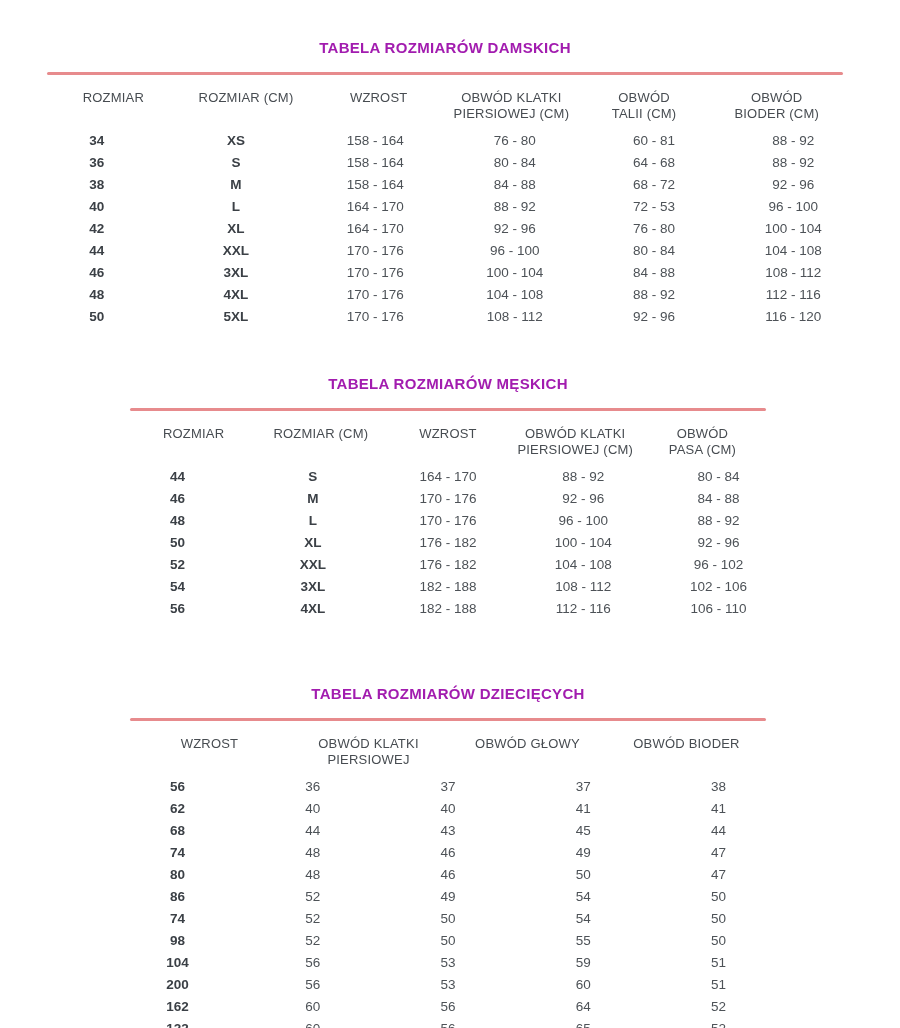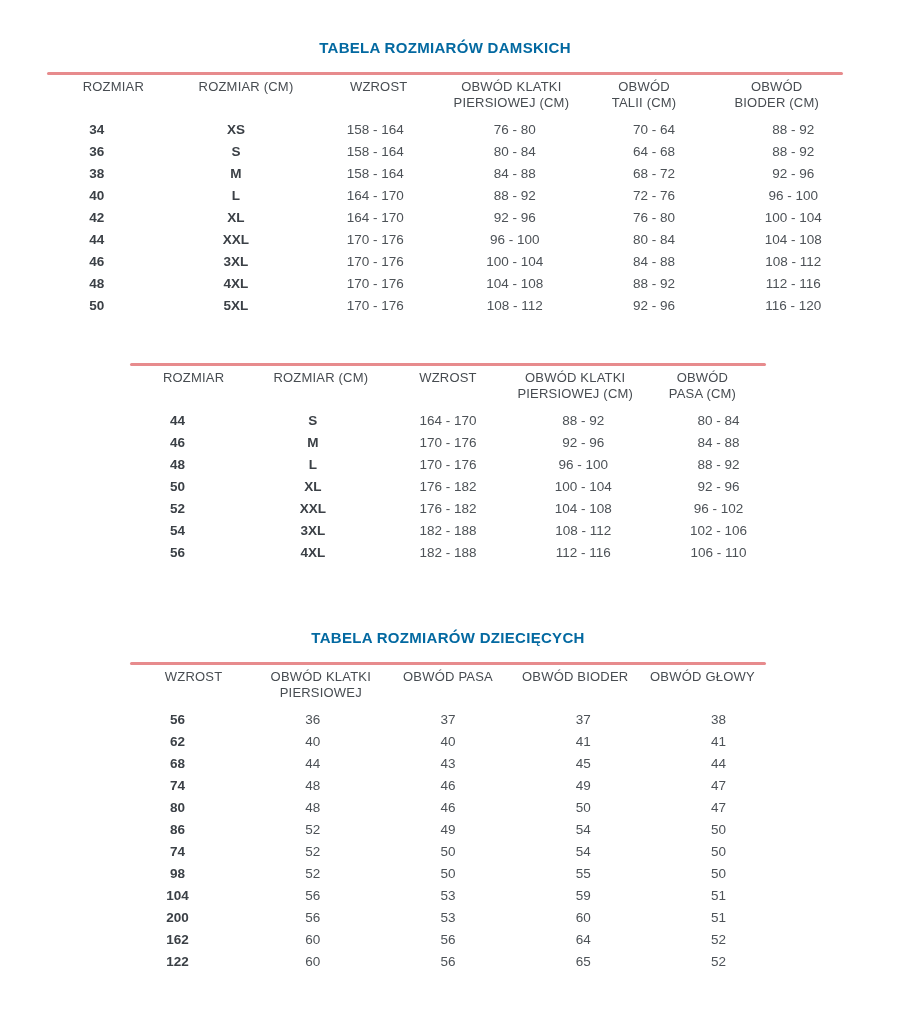--- a/index.html
+++ b/index.html
@@ -15,31 +15,31 @@
     overflow: hidden;
   }
   .size-table {
     box-sizing: border-box;
   }
   .size-table .table-title {
     text-align: center;
     font-size: 15px;
     line-height: 20px;
     font-weight: bold;
-    color: #0369a1;
+    color: #a21caf;
     letter-spacing: 0.3px;
   }
   .size-table .accent-rule {
     height: 3px;
     margin-top: 14px;
     border-radius: 2px;
   }
   .thead {
     display: flex;
-    padding-top: 4px;
+    padding-top: 15px;
   }
   .th {
     flex: 1;
     text-align: center;
     font-size: 13px;
     line-height: 16px;
     color: #474c51;
     white-space: pre-line;
     letter-spacing: 0.2px;
   }
@@ -95,21 +95,21 @@
 TALII (CM)</div>
       <div class="th">OBWÓD
 BIODER (CM)</div>
     </div>
   <div class="tbody">
       <div class="tr">
         <div class="td bold">34</div>
         <div class="td bold">XS</div>
         <div class="td">158 - 164</div>
         <div class="td">76 - 80</div>
-        <div class="td">70 - 64</div>
+        <div class="td">60 - 81</div>
         <div class="td">88 - 92</div>
       </div>
       <div class="tr">
         <div class="td bold">36</div>
         <div class="td bold">S</div>
         <div class="td">158 - 164</div>
         <div class="td">80 - 84</div>
         <div class="td">64 - 68</div>
         <div class="td">88 - 92</div>
       </div>
@@ -119,21 +119,21 @@
         <div class="td">158 - 164</div>
         <div class="td">84 - 88</div>
         <div class="td">68 - 72</div>
         <div class="td">92 - 96</div>
       </div>
       <div class="tr">
         <div class="td bold">40</div>
         <div class="td bold">L</div>
         <div class="td">164 - 170</div>
         <div class="td">88 - 92</div>
-        <div class="td">72 - 76</div>
+        <div class="td">72 - 53</div>
         <div class="td">96 - 100</div>
       </div>
       <div class="tr">
         <div class="td bold">42</div>
         <div class="td bold">XL</div>
         <div class="td">164 - 170</div>
         <div class="td">92 - 96</div>
         <div class="td">76 - 80</div>
         <div class="td">100 - 104</div>
       </div>
@@ -166,20 +166,21 @@
         <div class="td bold">5XL</div>
         <div class="td">170 - 176</div>
         <div class="td">108 - 112</div>
         <div class="td">92 - 96</div>
         <div class="td">116 - 120</div>
       </div>
     </div>
 </section>
 
 <section id="table-men" class="size-table">
+  <div class="table-title">TABELA ROZMIARÓW MĘSKICH</div>
   <div class="accent-rule" style="background: rgb(231, 139, 141);"></div>
   <div class="thead">
       <div class="th">ROZMIAR</div>
       <div class="th">ROZMIAR (CM)</div>
       <div class="th">WZROST</div>
       <div class="th">OBWÓD KLATKI
 PIERSIOWEJ (CM)</div>
       <div class="th">OBWÓD
 PASA (CM)</div>
     </div>
@@ -236,23 +237,22 @@
     </div>
 </section>
 
 <section id="table-children" class="size-table">
   <div class="table-title">TABELA ROZMIARÓW DZIECIĘCYCH</div>
   <div class="accent-rule" style="background: rgb(231, 139, 141);"></div>
   <div class="thead">
       <div class="th">WZROST</div>
       <div class="th">OBWÓD KLATKI
 PIERSIOWEJ</div>
-      <div class="th">OBWÓD PASA</div>
+      <div class="th">OBWÓD GŁOWY</div>
       <div class="th">OBWÓD BIODER</div>
-      <div class="th">OBWÓD GŁOWY</div>
     </div>
   <div class="tbody">
       <div class="tr">
         <div class="td bold">56</div>
         <div class="td">36</div>
         <div class="td">37</div>
         <div class="td">37</div>
         <div class="td">38</div>
       </div>
       <div class="tr">

